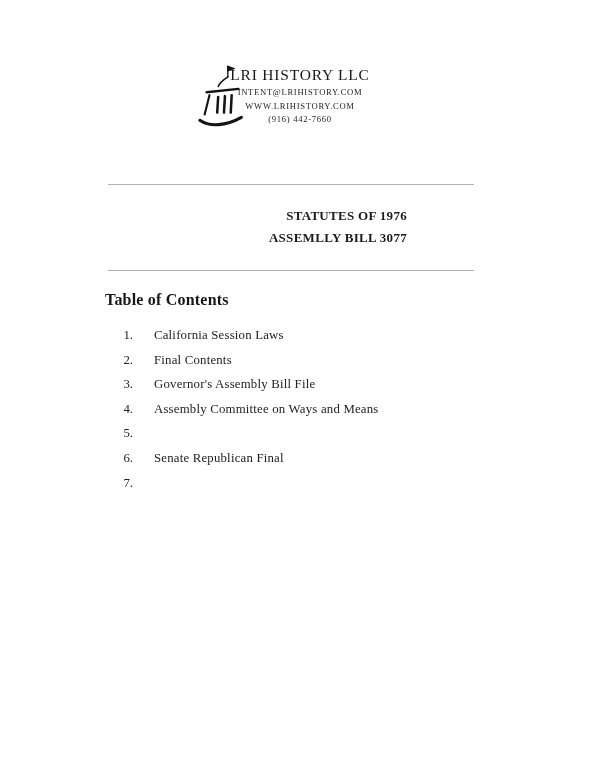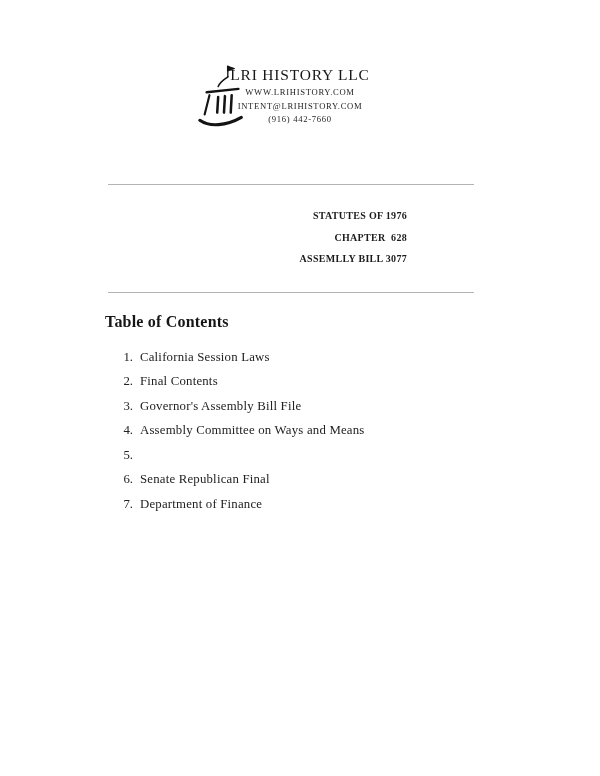--- a/index.html
+++ b/index.html
@@ -56,21 +56,21 @@
   .rule-top { margin-top: 30px; }
   .rule-bottom { margin-top: 22px; }
   
   .ref-block {
     margin-top: 20px;
     margin-right: 145px;
     text-align: right;
   }
   .ref-line {
     font-weight: bold;
-    font-size: 10px;
+    font-size: 13px;
     line-height: 21.5px;
     letter-spacing: 0.3px;
     color: #1b1b1b;
     white-space: pre-wrap;
   }
   
   .toc-title {
     margin: 20px 0 0 57px;
     font-size: 16px;
     font-weight: bold;
@@ -88,21 +88,21 @@
     line-height: 24.6px;
     font-size: 12.8px;
     color: #222222;
   }
   .toc-num {
     width: 15px;
     text-align: right;
     flex: 0 0 auto;
   }
   .toc-label {
-    margin-left: 7px;
+    margin-left: 21px;
     letter-spacing: 0.2px;
   }
 </style>
 </head>
 <body>
 
 <div class="page">
 
   <div class="header">
     <div class="logo">
@@ -121,31 +121,30 @@
           <path d="M25 36 L24 52" stroke-width="2.6"></path>
           <path d="M32 35 L31 52" stroke-width="2.6"></path>
           <path d="M39 34 L38 52" stroke-width="2.6"></path>
 
           <path d="M6 60 C 16 67, 33 66, 49 57" stroke-width="3.2"></path>
         </g>
       </svg>
     </div>
     <div class="brand-block">
       <div class="brand">LRI HISTORY LLC</div>
+      <div class="contact">INTENT@LRIHISTORY.COM</div>
       <div class="contact">WWW.LRIHISTORY.COM</div>
-      <div class="contact">INTENT@LRIHISTORY.COM</div>
       <div class="contact">(916) 442-7660</div>
     </div>
   </div>
 
   <hr class="rule rule-top">
 
   <div class="ref-block">
     <div class="ref-line">STATUTES OF 1976</div>
-    <div class="ref-line">CHAPTER  628</div>
     <div class="ref-line">ASSEMLLY BILL 3077</div>
   </div>
 
   <hr class="rule rule-bottom">
 
   <div class="toc-title">Table of Contents</div>
 
   <ol class="toc-list">
     <li class="toc-row">
       <span class="toc-num">1.</span>
@@ -165,17 +164,16 @@
     </li>
     <li class="toc-row">
       <span class="toc-num">5.</span>
     </li>
     <li class="toc-row">
       <span class="toc-num">6.</span>
       <span class="toc-label">Senate Republican Final</span>
     </li>
     <li class="toc-row">
       <span class="toc-num">7.</span>
-      <span class="toc-label">Department of Finance</span>
     </li>
   </ol>
 
 </div>
 
 </body></html>

